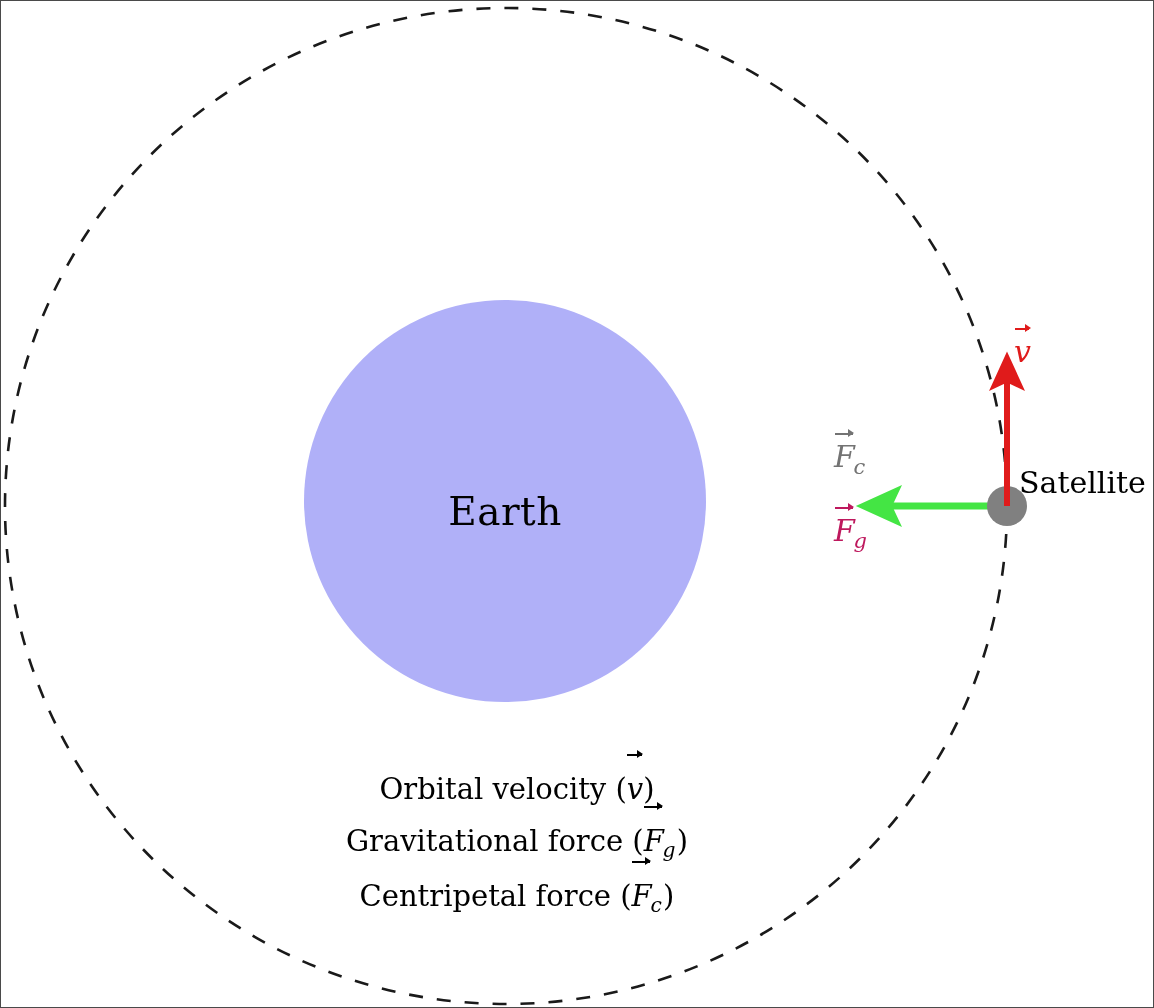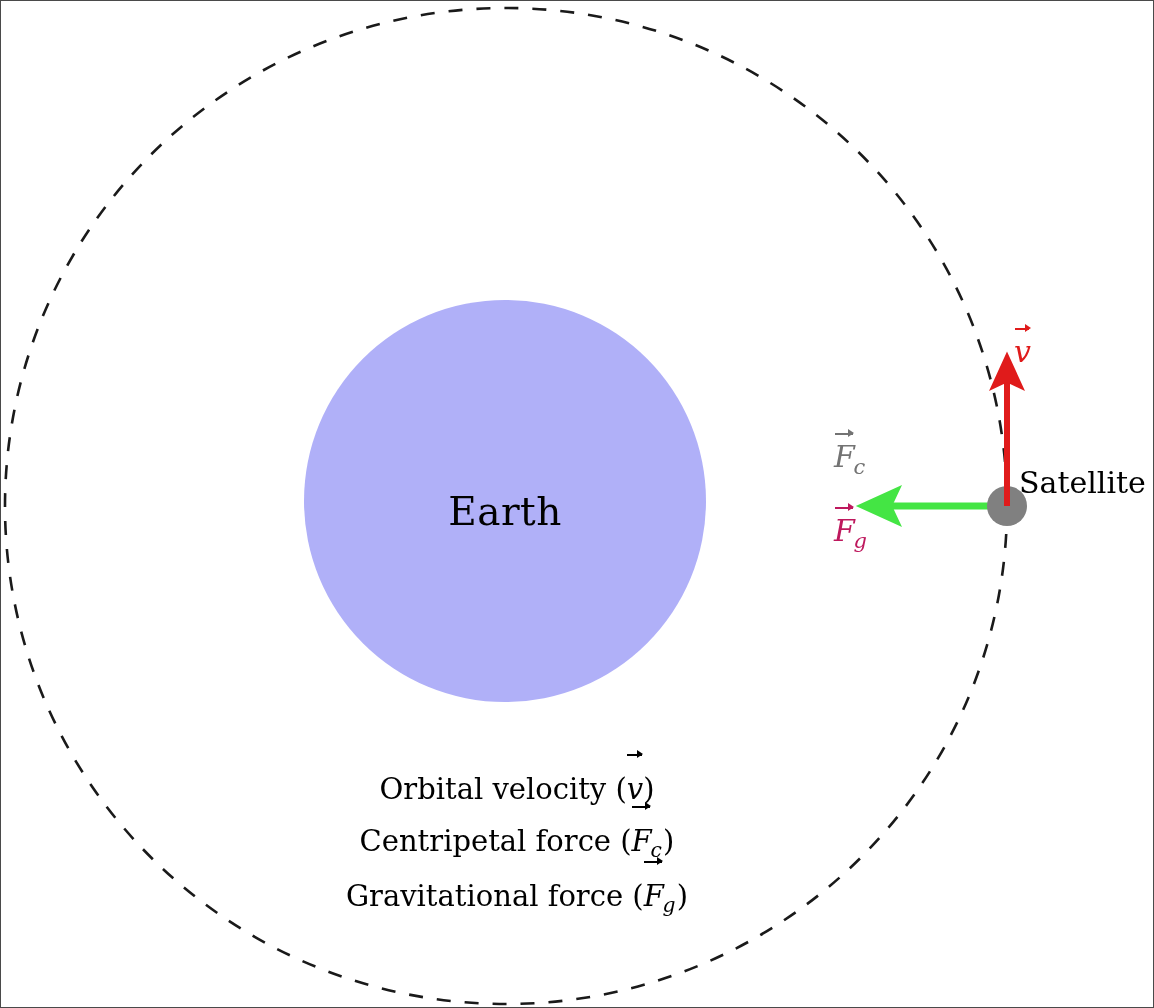--- a/index.html
+++ b/index.html
@@ -156,19 +156,19 @@
   <div class="veclbl" id="v-label"><span class="vec-arrow"><span>v</span><span class="bar"></span><span class="head"></span></span></div>
 
   <div class="veclbl" id="fc-label"><span class="vec-arrow"><span>F</span><span class="bar"></span><span class="head"></span></span><span class="sub">c</span></div>
 
   <div class="veclbl" id="fg-label"><span class="vec-arrow"><span>F</span><span class="bar"></span><span class="head"></span></span><span class="sub">g</span></div>
 
   <div id="legend">
 
     <div class="legend-line"><span>Orbital velocity (</span><span class="mathv"><span class="vec-arrow"><span>v</span><span class="bar"></span><span class="head"></span></span></span><span>)</span></div>
 
+    <div class="legend-line"><span>Gravitational force (</span><span class="mathv"><span class="vec-arrow"><span>F</span><span class="bar"></span><span class="head"></span></span><span class="sub">g</span></span><span>)</span></div>
+
     <div class="legend-line"><span>Centripetal force (</span><span class="mathv"><span class="vec-arrow"><span>F</span><span class="bar"></span><span class="head"></span></span><span class="sub">c</span></span><span>)</span></div>
-
-    <div class="legend-line"><span>Gravitational force (</span><span class="mathv"><span class="vec-arrow"><span>F</span><span class="bar"></span><span class="head"></span></span><span class="sub">g</span></span><span>)</span></div>
 
   </div>
 
 </div>
 
 </body></html>

